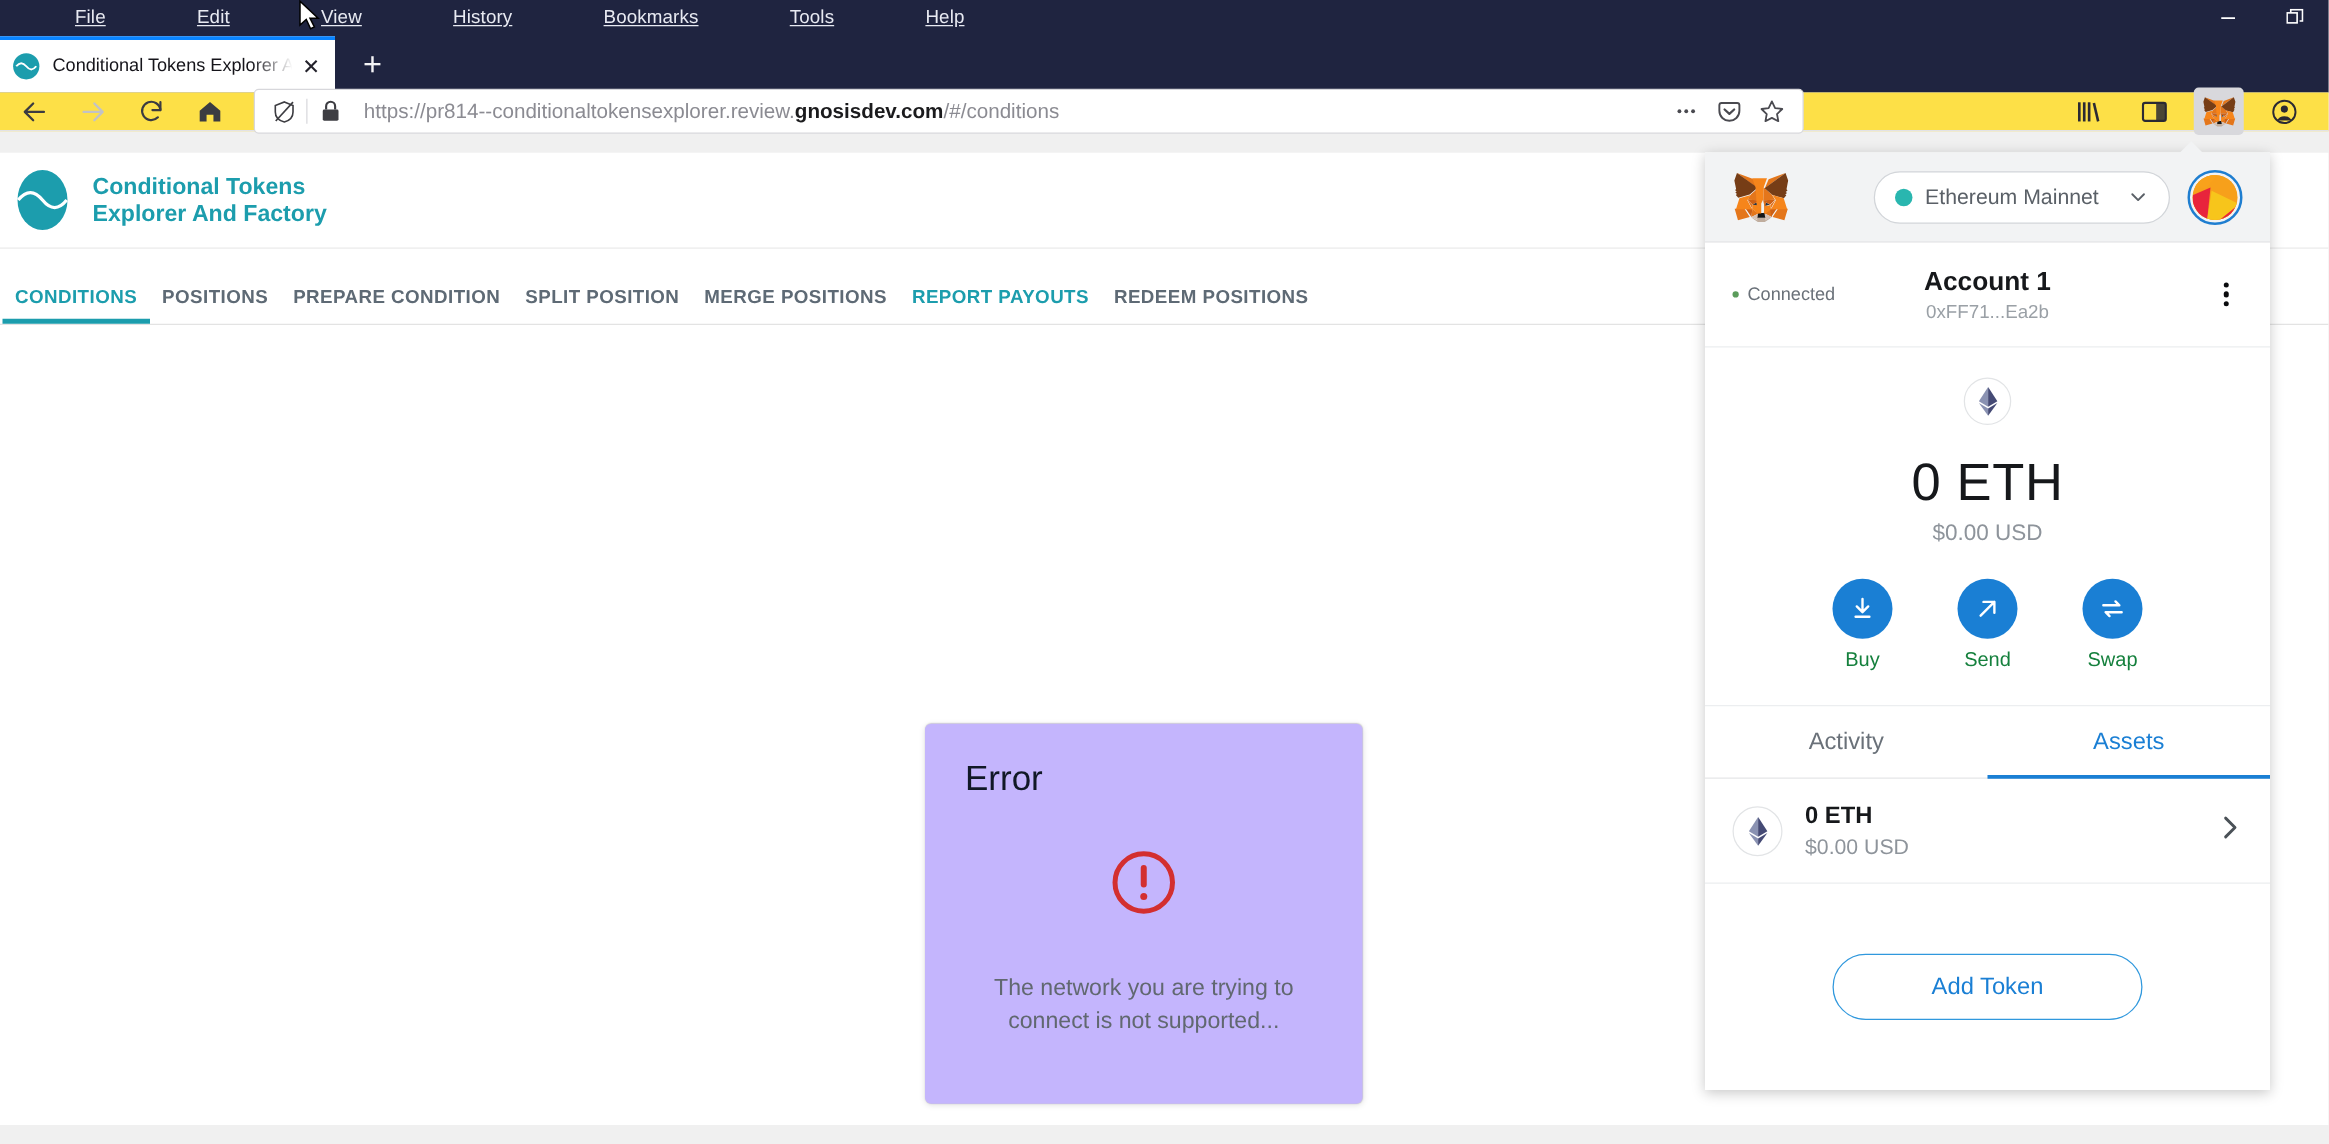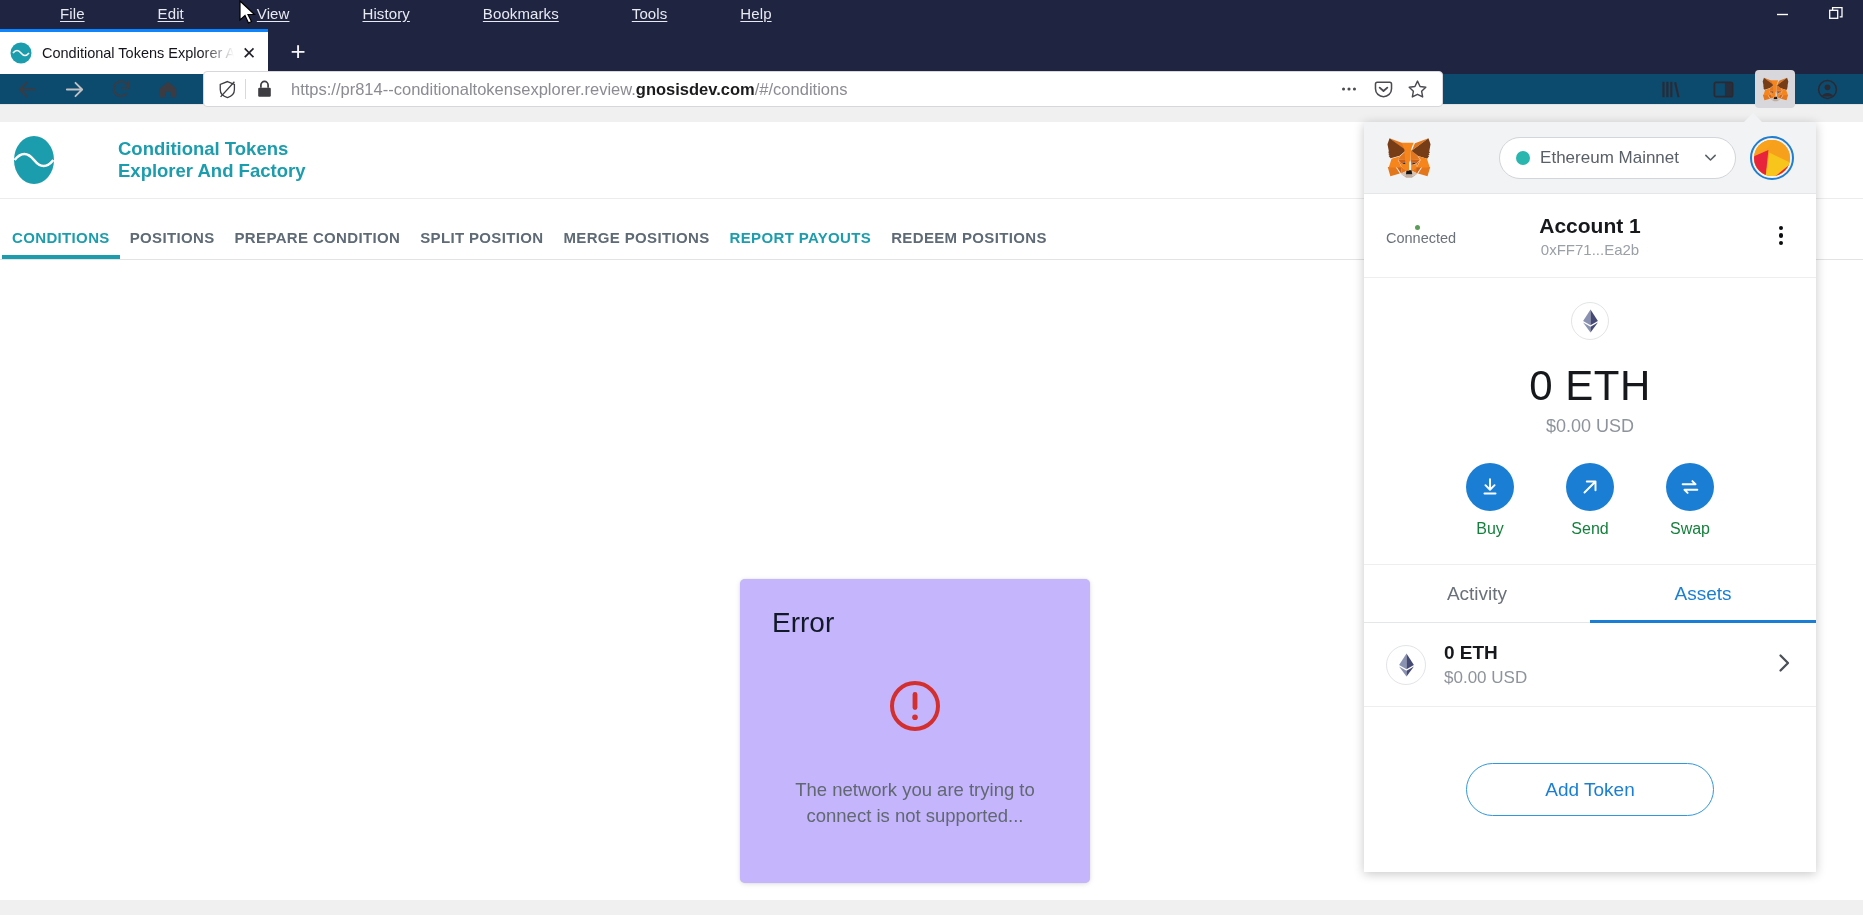--- a/index.html
+++ b/index.html
@@ -58,21 +58,21 @@
     font-size: 17px;
   }
   .newtab {
     width: 40px; height: 40px; margin-left: 10px; margin-bottom: 3px;
     color: #f4f4f6; font-size: 26px; display: flex;
     align-items: center; justify-content: center; font-weight: 300;
   }
 
   .navbar {
     position: absolute; top: 74px; left: 0; width: 1863px; height: 31px;
-    background: #0c4a6e; display: flex; align-items: center;
+    background: #fde047; display: flex; align-items: center;
     border-bottom: 1px solid #e2e2e5;
   }
   .navbtn {
     width: 40px; height: 40px; margin-left: 7px; display: flex;
     align-items: center; justify-content: center; color: #3b3b41;
   }
   .navbtn.disabled { color: #c2c2c6; }
 
   .urlbar {
     flex: 1; height: 36px; margin: 0 14px 0 15px; background: #ffffff;
@@ -104,21 +104,20 @@
   .tb-icon.active { background: #d8d8dc; }
 
   
   .page {
     position: absolute; top: 122px; left: 0; width: 1863px; height: 793px;
     background: #f0f0f0; overflow: hidden;
   }
   .site-header {
     height: 76px; background: #ffffff; display: flex; align-items: center;
     padding-left: 8px;
-    gap: 44px;
   }
   .logo-mark { width: 52px; height: 52px; flex: 0 0 52px; }
   .logo-text {
     margin-left: 14px; color: #1c9dad; font-weight: bold;
     font-size: 18.5px; line-height: 1.17;
   }
   .nav-strip {
     height: 62px; background: #ffffff; border-top: 1px solid #ececec;
     border-bottom: 1px solid #e3e3e3;
     display: flex; align-items: flex-end; padding-left: 2px;
@@ -187,21 +186,21 @@
   .avatar-inner {
     width: 100%; height: 100%; border-radius: 50%; overflow: hidden;
     position: relative; background: #f9a21b;
   }
 
   .mm-account {
     height: 84px; display: flex; align-items: center; padding: 0 22px;
     border-bottom: 1px solid #eceef0; position: relative;
   }
   .connected {
-    display: flex; align-items: center; font-size: 14.5px; color: #6a7179; flex-direction: column;
+    display: flex; align-items: center; font-size: 14.5px; color: #6a7179;
   }
   .conn-dot {
     width: 5px; height: 5px; border-radius: 50%; background: #5b9c5b;
     margin-right: 7px;
   }
   .acct-center {
     position: absolute; left: 0; right: 0; text-align: center;
     pointer-events: none;
   }
   .acct-name { font-size: 21px; font-weight: bold; color: #16181b; }

